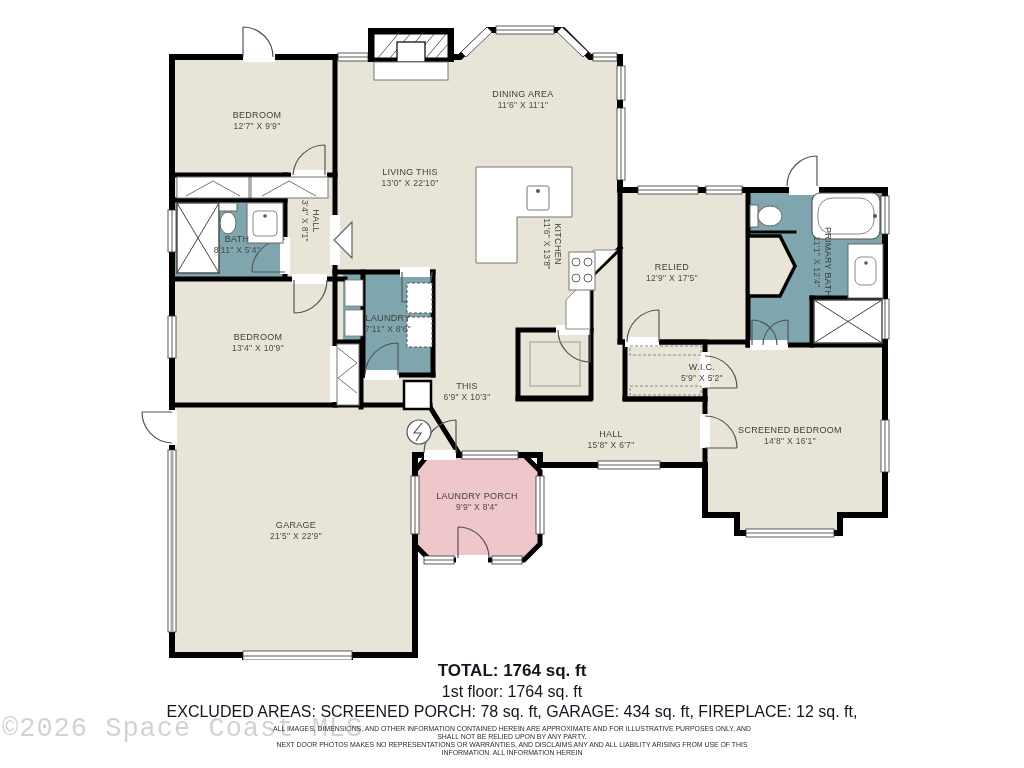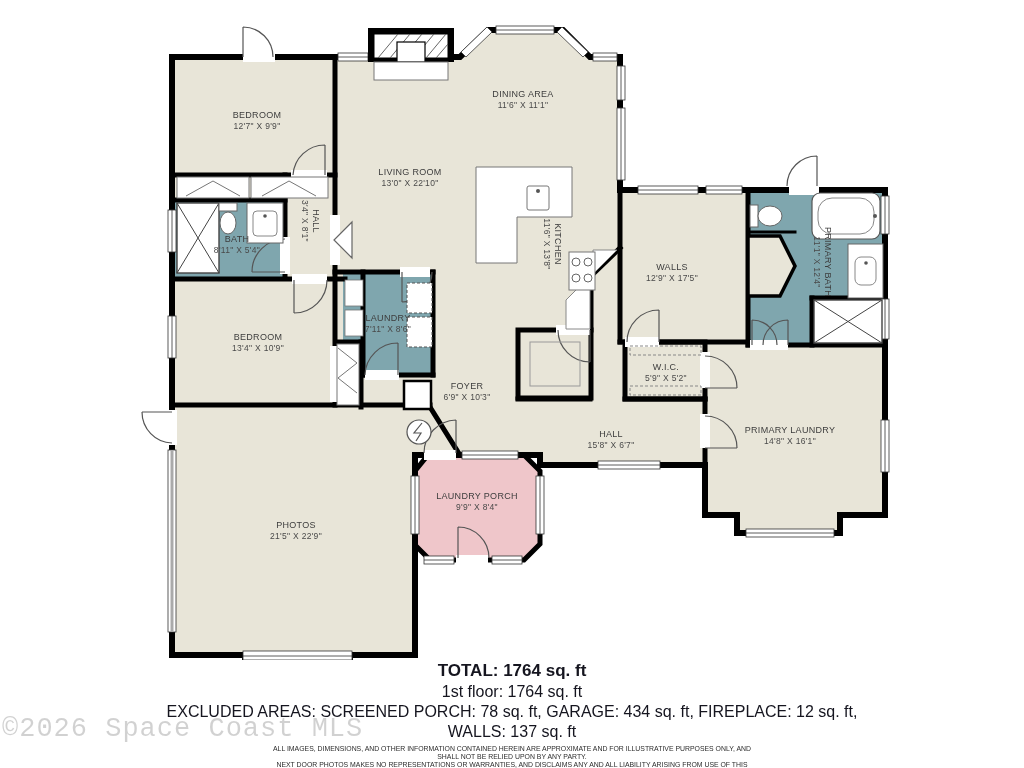--- a/index.html
+++ b/index.html
@@ -250,29 +250,29 @@
 
   <div class="room-label" style="left:257px;top:121px">
     <div>BEDROOM</div>
     <div class="dims">12'7" X 9'9"</div>
   </div>
   <div class="room-label" style="left:523px;top:100px">
     <div>DINING AREA</div>
     <div class="dims">11'6" X 11'1"</div>
   </div>
   <div class="room-label" style="left:410px;top:178px">
-    <div>LIVING ROOM</div>
+    <div>LIVING THIS</div>
     <div class="dims">13'0" X 22'10"</div>
   </div>
   <div class="room-label vert" style="left:552px;top:244px">
     <div>KITCHEN</div>
     <div class="dims">11'6" X 13'8"</div>
   </div>
   <div class="room-label" style="left:672px;top:273px">
-    <div>WALLS</div>
+    <div>RELIED</div>
     <div class="dims">12'9" X 17'5"</div>
   </div>
   <div class="room-label vert" style="left:822px;top:262px">
     <div>PRIMARY BATH</div>
     <div class="dims">11'1" X 12'4"</div>
   </div>
   <div class="room-label vert" style="left:310px;top:221px">
     <div>HALL</div>
     <div class="dims">3'4" X 8'1"</div>
   </div>
@@ -282,49 +282,48 @@
   </div>
   <div class="room-label" style="left:258px;top:343px">
     <div>BEDROOM</div>
     <div class="dims">13'4" X 10'9"</div>
   </div>
   <div class="room-label" style="left:388px;top:324px">
     <div>LAUNDRY</div>
     <div class="dims">7'11" X 8'6"</div>
   </div>
   <div class="room-label" style="left:467px;top:392px">
-    <div>FOYER</div>
+    <div>THIS</div>
     <div class="dims">6'9" X 10'3"</div>
   </div>
-  <div class="room-label" style="left:666px;top:373px">
+  <div class="room-label" style="left:702px;top:373px">
     <div>W.I.C.</div>
     <div class="dims">5'9" X 5'2"</div>
   </div>
   <div class="room-label" style="left:611px;top:440px">
     <div>HALL</div>
     <div class="dims">15'8" X 6'7"</div>
   </div>
   <div class="room-label" style="left:790px;top:436px">
-    <div>PRIMARY LAUNDRY</div>
+    <div>SCREENED BEDROOM</div>
     <div class="dims">14'8" X 16'1"</div>
   </div>
   <div class="room-label" style="left:296px;top:531px">
-    <div>PHOTOS</div>
+    <div>GARAGE</div>
     <div class="dims">21'5" X 22'9"</div>
   </div>
   <div class="room-label" style="left:477px;top:502px">
     <div>LAUNDRY PORCH</div>
     <div class="dims">9'9" X 8'4"</div>
   </div>
 
   <div class="summary">
     <div class="total">TOTAL: 1764 sq. ft</div>
     <div class="line">1st floor: 1764 sq. ft</div>
     <div class="line">EXCLUDED AREAS: SCREENED PORCH: 78 sq. ft, GARAGE: 434 sq. ft, FIREPLACE: 12 sq. ft,</div>
-    <div class="line">WALLS: 137 sq. ft</div>
     <div class="disclaimer">
       <div>ALL IMAGES, DIMENSIONS, AND OTHER INFORMATION CONTAINED HEREIN ARE APPROXIMATE AND FOR ILLUSTRATIVE PURPOSES ONLY, AND SHALL NOT BE RELIED UPON BY ANY PARTY.</div>
       <div>NEXT DOOR PHOTOS MAKES NO REPRESENTATIONS OR WARRANTIES, AND DISCLAIMS ANY AND ALL LIABILITY ARISING FROM USE OF THIS INFORMATION. ALL INFORMATION HEREIN</div>
 
     </div>
   </div>
 
   <div class="watermark">©2026 Space Coast MLS</div>
 </div>
 

